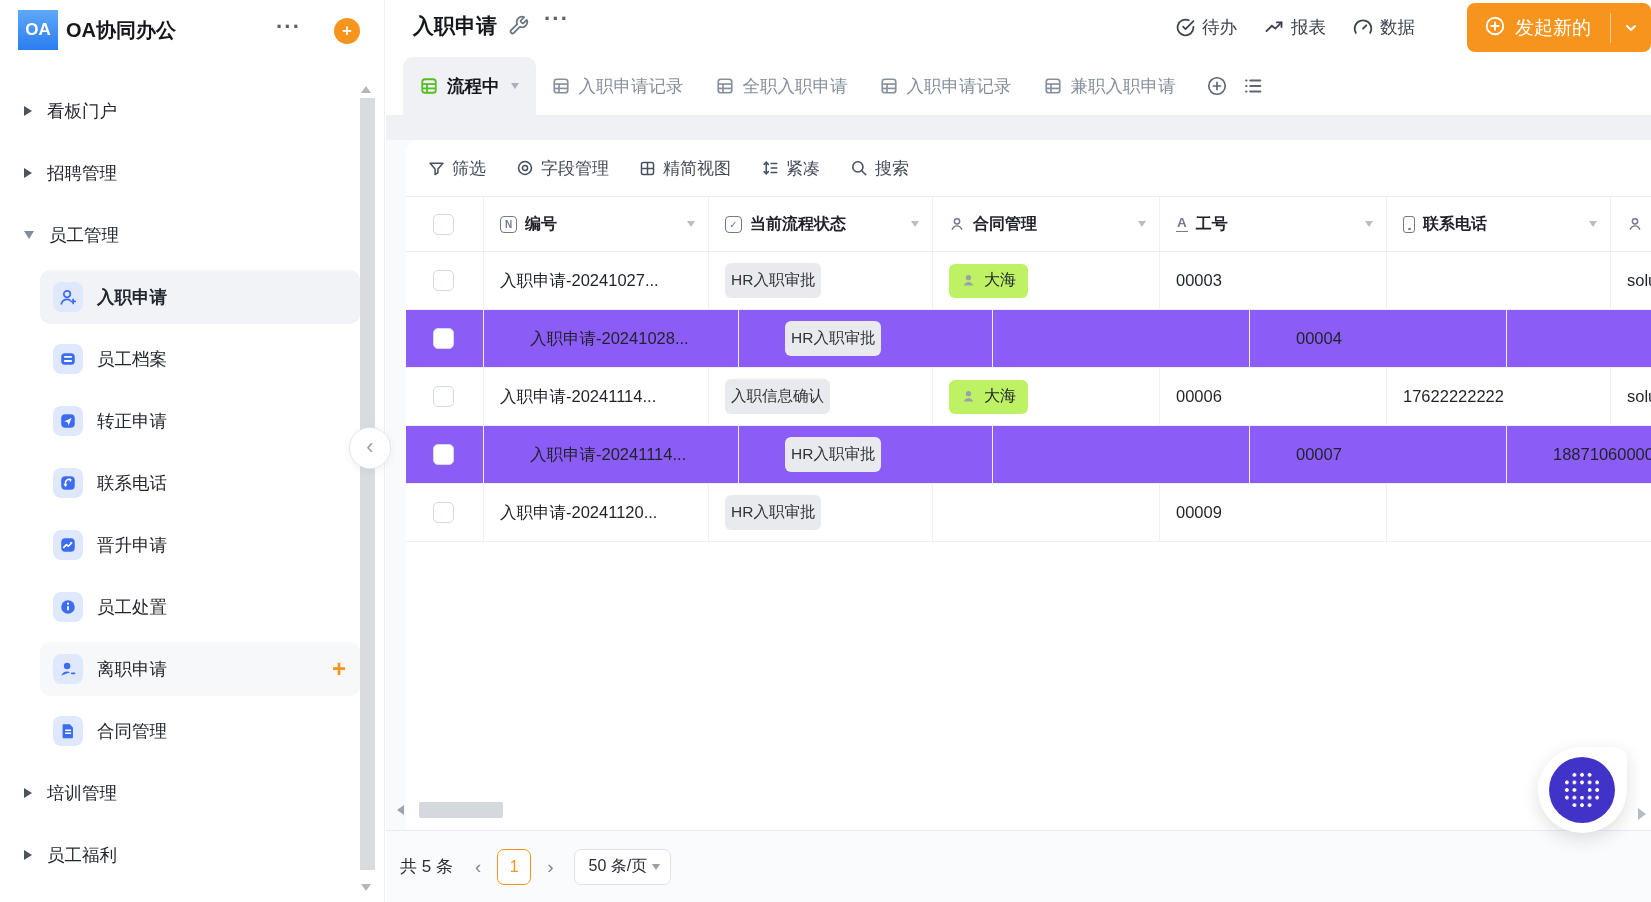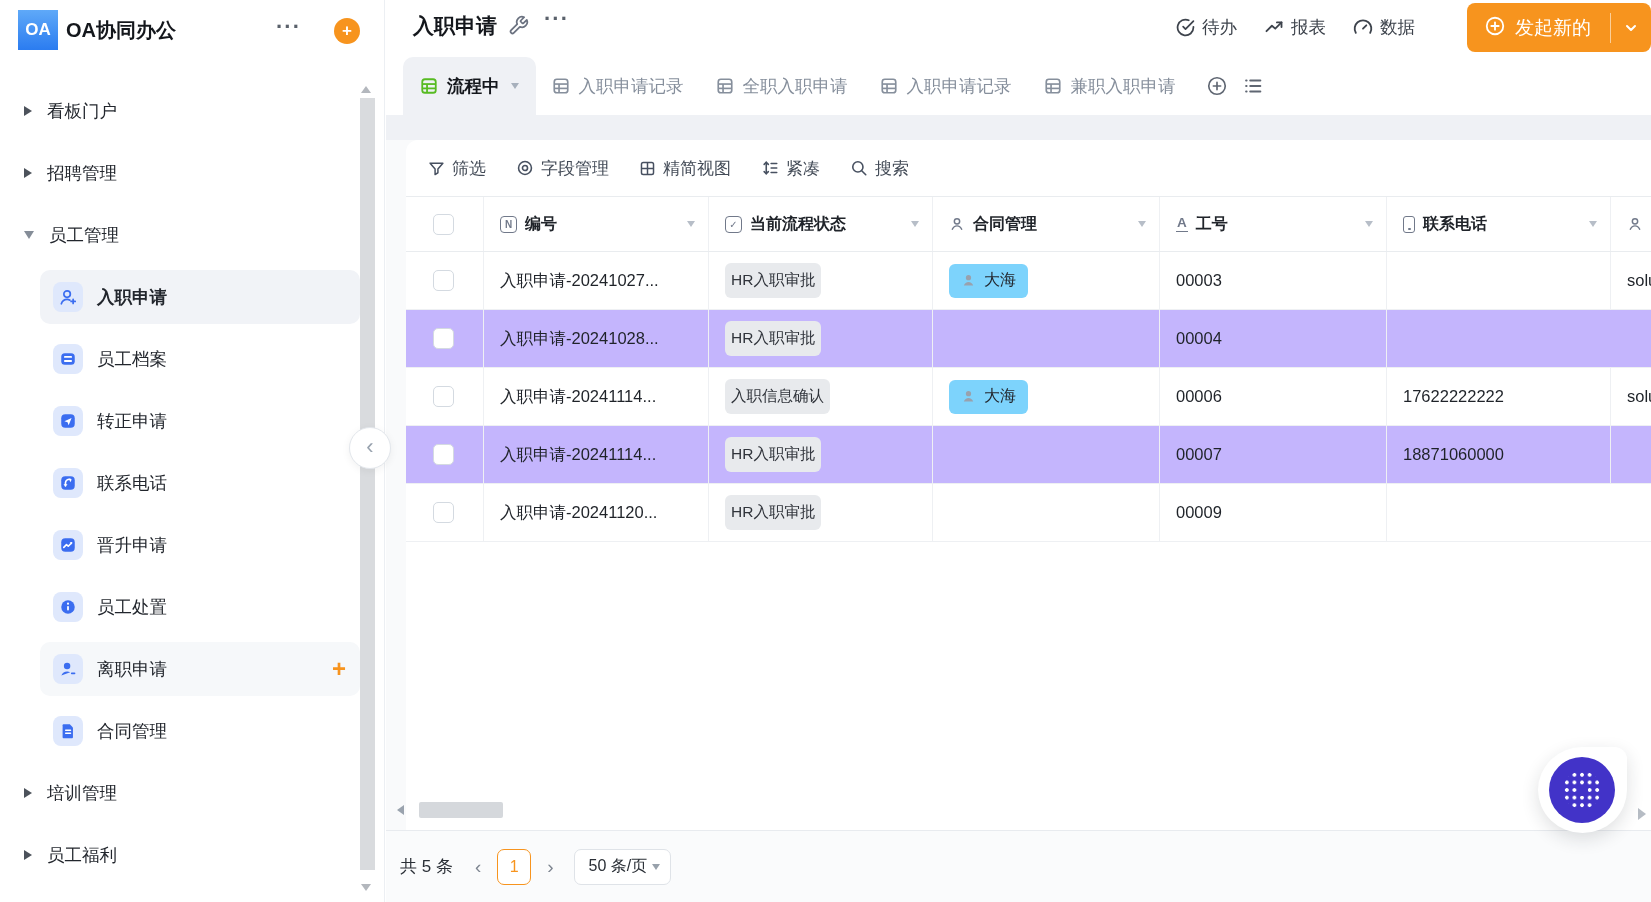--- a/index.html
+++ b/index.html
@@ -64,27 +64,27 @@
   .tool { display:flex; align-items:center; gap:7px; font-size:17px; color:#434b57; cursor:pointer; white-space:nowrap; }
 
   .grid-row { display:grid; grid-template-columns:78px 225px 224px 227px 227px 224px minmax(0,1fr); }
   .thead { position:absolute; left:0; top:56px; right:0; height:56px; border-top:1px solid #e9ecef; border-bottom:1px solid #e9ecef; }
   .th { position:relative; display:flex; align-items:center; gap:8px; padding-left:16px; font-size:16px; font-weight:bold; color:#20242a;
         border-right:1px solid #eef0f3; overflow:hidden; cursor:pointer; }
   .th:last-child { border-right:none; }
   .th .hcaret { position:absolute; right:13px; top:50%; margin-top:-3px; width:0; height:0; border-top:6px solid #b7bec8; border-left:4.5px solid transparent; border-right:4.5px solid transparent; }
   .tbody { position:absolute; left:0; top:112px; right:0; }
   .tr { height:58px; border-bottom:1px solid #eef0f3; cursor:pointer; }
-  .tr.zebra { background:#c4b5fd; }
+  .tr.zebra { background:#8b5cf6;gap:30px; }
   .td { display:flex; align-items:center; padding-left:16px; font-size:16.5px; color:#1f2329; border-right:1px solid #eef0f3; overflow:hidden; white-space:nowrap; }
   .td:last-child { border-right:none; }
   .td.ck, .th.ck { padding-left:27px; }
   .checkbox { width:21px; height:21px; border:1.5px solid #d4dae1; border-radius:5px; background:#fff; flex:0 0 auto; cursor:pointer; }
   .badge { background:#e8eaed; border-radius:6px; padding:7px 6px; font-size:15.5px; color:#30343b; }
-  .acct-chip { background:#7dd3fc; border-radius:6px; height:34px; display:flex; align-items:center; gap:8px; padding:0 12px; font-size:16px; color:#23272e; }
+  .acct-chip { background:#bef264; border-radius:6px; height:34px; display:flex; align-items:center; gap:8px; padding:0 12px; font-size:16px; color:#23272e; }
 
   .hi-box { width:17px; height:17px; border:1.6px solid #71798a; border-radius:4px; display:flex; align-items:center; justify-content:center;
             font-size:10px; font-weight:bold; color:#71798a; flex:0 0 auto; }
   .hi-a { font-size:13.5px; font-weight:bold; color:#71798a; border-bottom:1.8px solid #71798a; line-height:1.1; padding:0 1px; }
   .hi-phone { width:12px; height:17px; border:1.6px solid #71798a; border-radius:3px; position:relative; flex:0 0 auto; }
   .hi-phone::after { content:""; position:absolute; left:50%; bottom:1.5px; width:3px; height:1.8px; margin-left:-1.5px; background:#71798a; border-radius:1px; }
 
   .hscroll { position:absolute; left:20px; top:800px; right:0; height:20px; }
   .hs-arrow-l { position:absolute; left:-9px; top:5px; width:0; height:0; border-right:7px solid #9aa3ae; border-top:5px solid transparent; border-bottom:5px solid transparent; }
   .hs-thumb { position:absolute; left:13px; top:2px; width:84px; height:16px; background:#d5d8dc; border-radius:2px; cursor:pointer; }

